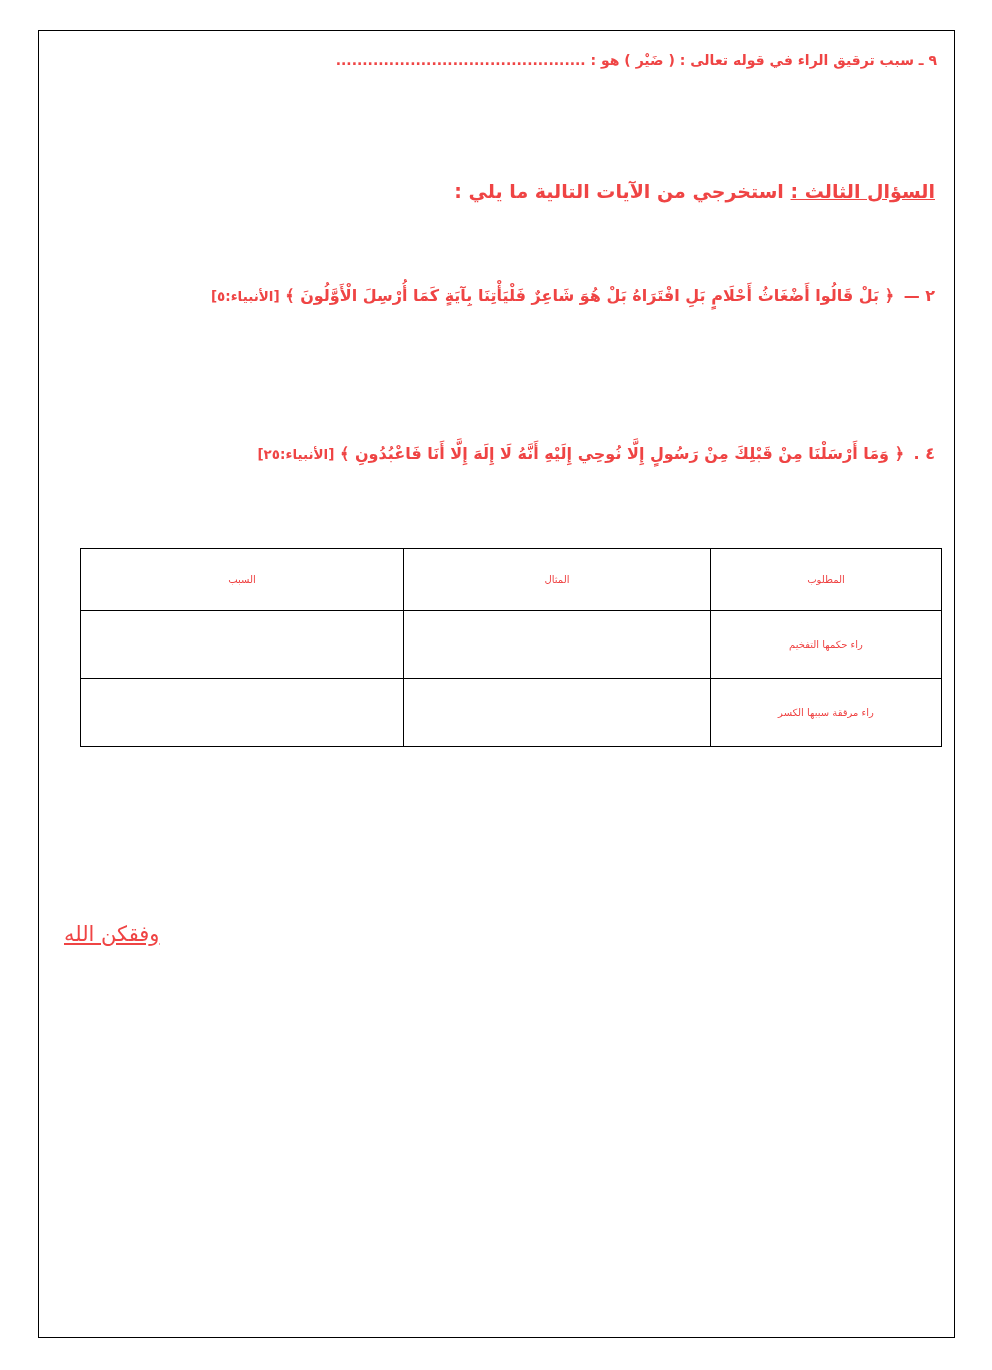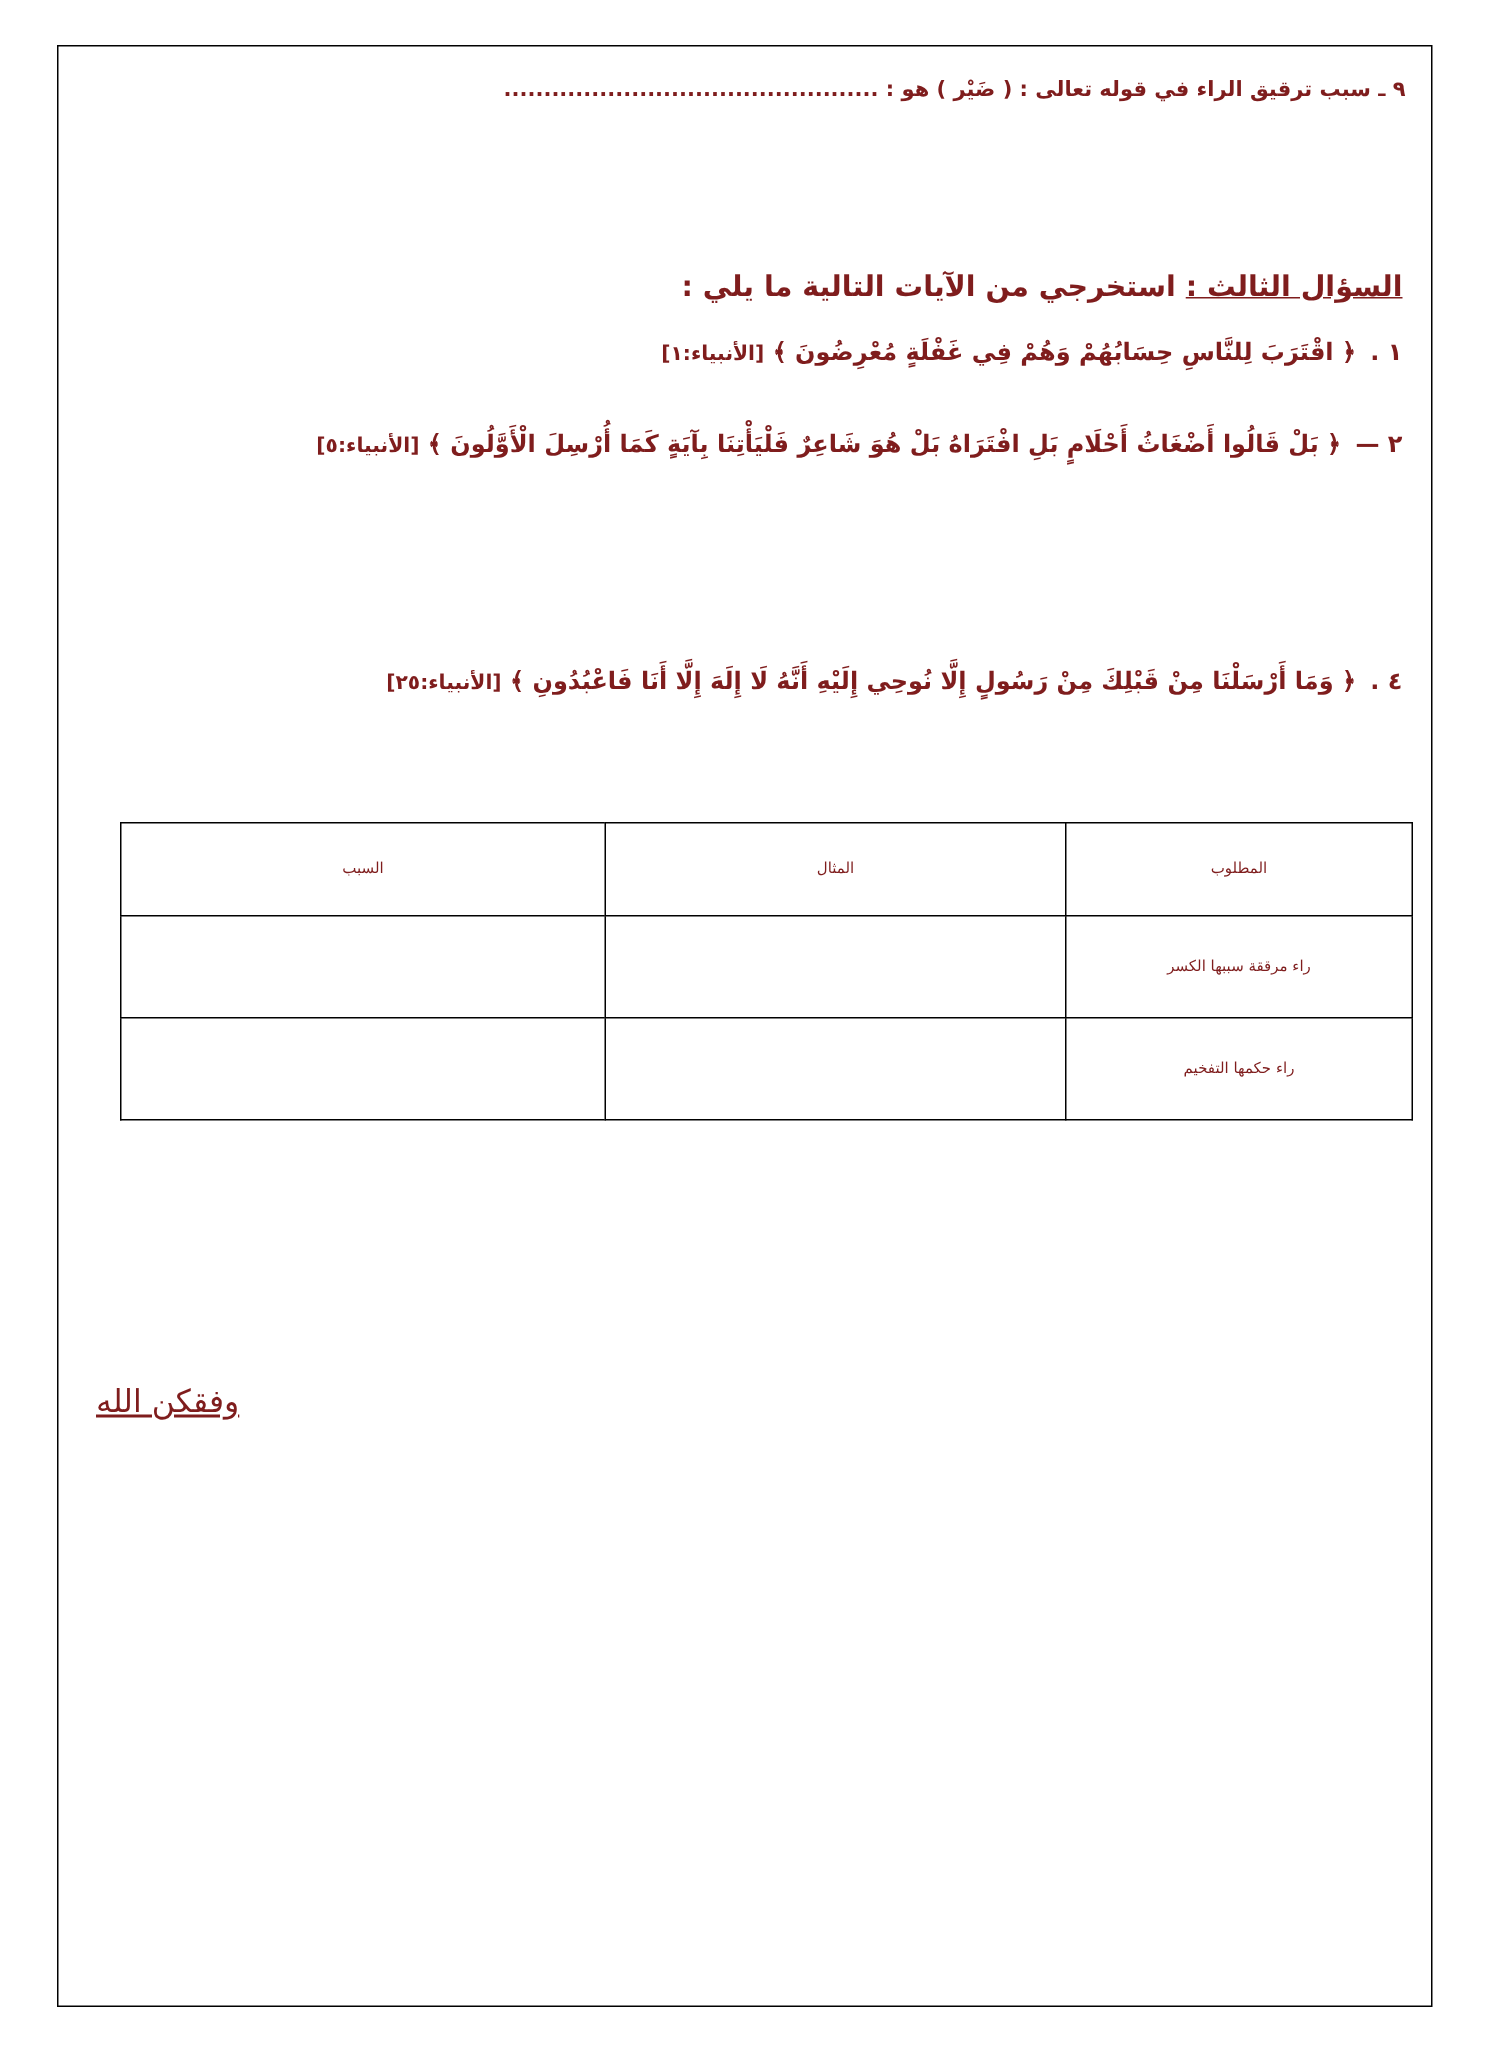--- a/index.html
+++ b/index.html
@@ -1,21 +1,21 @@
 <!DOCTYPE html>
 <html lang="ar"><head>
 <meta charset="utf-8">
 <style>
   * { margin:0; padding:0; box-sizing:border-box; }
   html,body { background:#ffffff; }
   .page {
     position:relative;
     width:992px; height:1370px;
     background:#ffffff;
-    color:#7f1d1d;
+    color:#ef4444;
     font-family:"DejaVu Sans", sans-serif;
     overflow:hidden;
   }
   .frame {
     position:absolute;
     left:38px; top:30px;
     width:917px; height:1308px;
     border:1px solid #000;
   }
   .q9 {
@@ -86,25 +86,20 @@
 
   <div class="frame"></div>
 
   <div class="q9">٩ ـ سبب ترقيق الراء في قوله تعالى :  ( ضَيْر ) هو :  ...............................................</div>
 
   <div class="heading">
     <span class="ul">السؤال الثالث :</span>
     <span>استخرجي من الآيات التالية ما يلي :</span>
   </div>
 
-  <div class="verse v1">
-    <span class="num">١ .</span>
-    <span class="txt">﴿ اقْتَرَبَ لِلنَّاسِ حِسَابُهُمْ وَهُمْ فِي غَفْلَةٍ مُعْرِضُونَ ﴾</span>
-    <span class="ref">[الأنبياء:١]</span>
-  </div>
 
   <div class="verse v2">
     <span class="num">٢ —</span>
     <span class="txt">﴿ بَلْ قَالُوا أَضْغَاثُ أَحْلَامٍ بَلِ افْتَرَاهُ بَلْ هُوَ شَاعِرٌ فَلْيَأْتِنَا بِآيَةٍ كَمَا أُرْسِلَ الْأَوَّلُونَ ﴾</span>
     <span class="ref">[الأنبياء:٥]</span>
   </div>
 
 
   <div class="verse v4">
     <span class="num">٤ .</span>
@@ -118,26 +113,26 @@
       <col style="width:307px">
       <col style="width:323px">
     </colgroup>
     <tbody>
       <tr class="hrow">
         <td>المطلوب</td>
         <td>المثال</td>
         <td>السبب</td>
       </tr>
       <tr class="drow">
-        <td>راء مرققة سببها الكسر</td>
+        <td>راء حكمها التفخيم</td>
         <td></td>
         <td></td>
       </tr>
       <tr class="drow">
-        <td>راء حكمها التفخيم</td>
+        <td>راء مرققة سببها الكسر</td>
         <td></td>
         <td></td>
       </tr>
     </tbody>
   </table>
 
   <div class="footer">وفقكن الله</div>
 
 </div>
 

